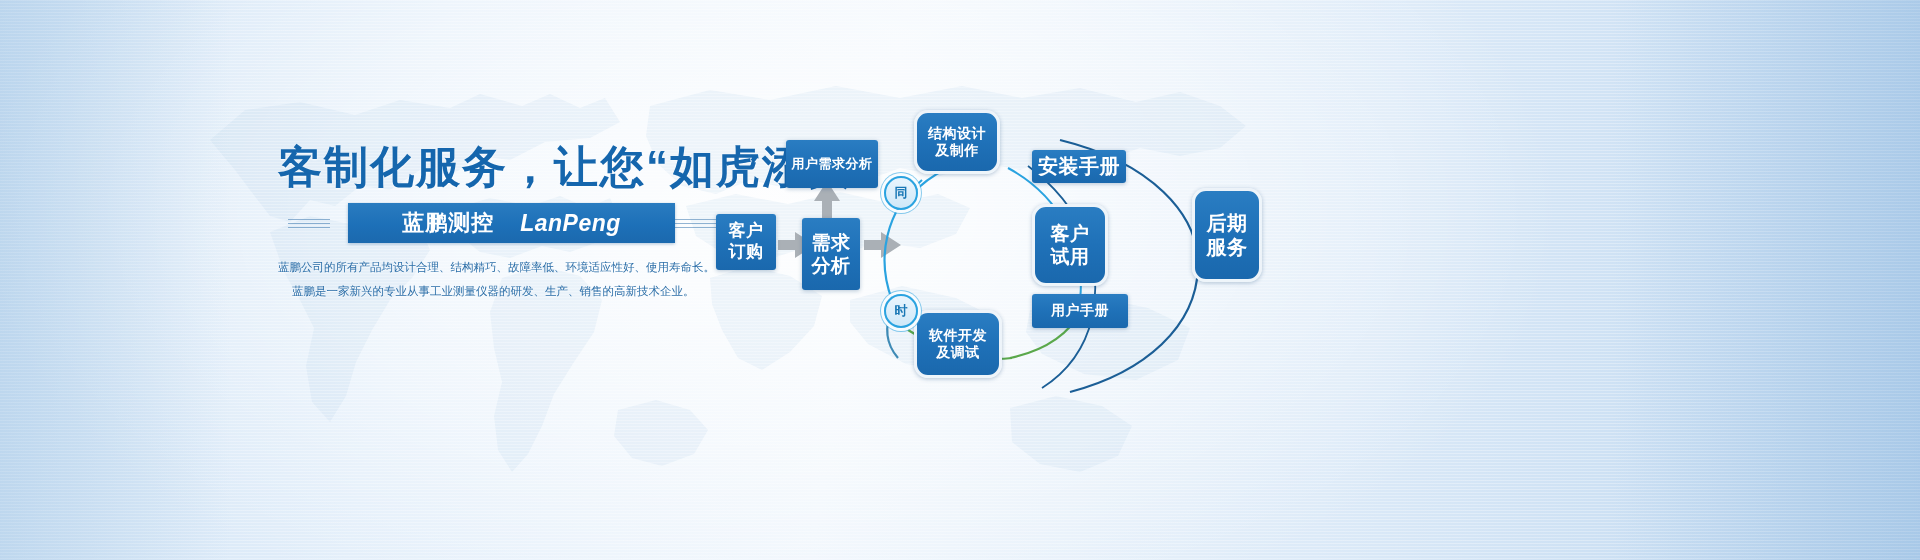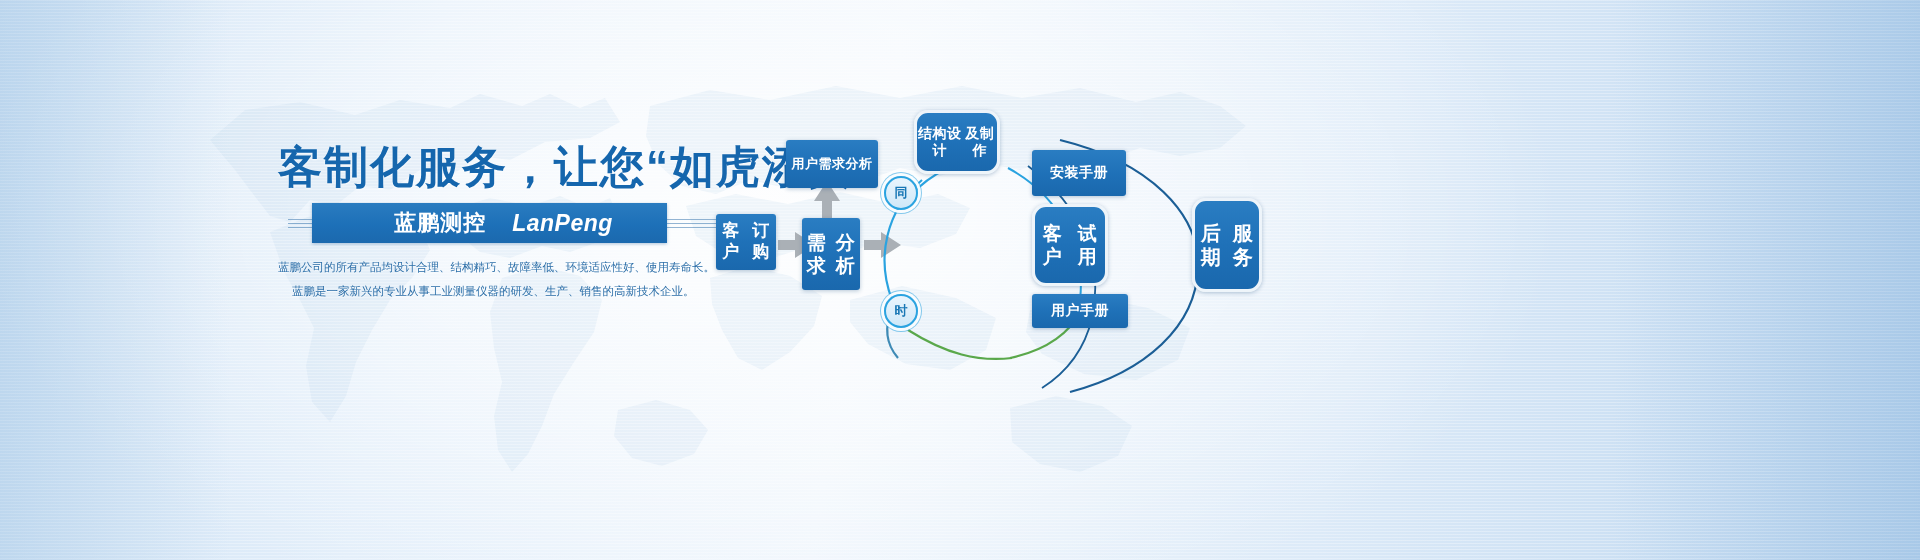--- a/index.html
+++ b/index.html
@@ -29,25 +29,24 @@
   #worldmap{position:absolute;left:150px;top:10px;width:1150px;height:520px;opacity:.30;}
 
   
   #headline{
     position:absolute;left:278px;top:138px;
     font-size:44px;font-weight:bold;letter-spacing:2px;
     color:#1566ad;white-space:nowrap;
     text-shadow:0 1px 2px rgba(255,255,255,.85);
   }
   #bluebar{
-    position:absolute;left:312px;top:203px;width:327px;height:40px;
+    position:absolute;left:348px;top:203px;width:327px;height:40px;
     background:linear-gradient(180deg,#2a7cc0 0%,#1d70b8 55%,#1b69ae 100%);
     display:flex;align-items:center;justify-content:center;gap:26px;
     box-shadow:0 1px 3px rgba(30,90,150,.35);
-    padding-left:28px;
   }
   #bluebar span{color:#ffffff;font-size:22px;font-weight:bold;letter-spacing:1px;white-space:nowrap;}
   #bluebar .en{font-size:23px;letter-spacing:.5px;font-style:italic;}
   .bar-rule{position:absolute;height:8px;top:219px;}
   .bar-rule i{display:block;height:1px;background:rgba(60,120,175,.55);margin-bottom:3px;}
   #rule-left{left:288px;width:42px;}
   #rule-right{left:655px;width:62px;}
 
   #para{
     position:absolute;left:278px;top:255px;width:402px;
@@ -55,21 +54,21 @@
     text-shadow:0 1px 1px rgba(255,255,255,.8);
   }
   #para div{white-space:nowrap;}
   #para .l2{margin-left:14px;}
 
   
   #flow{position:absolute;left:0;top:0;width:1920px;height:560px;}
   .node{
     position:absolute;box-sizing:border-box;
     background:linear-gradient(180deg,#2a7dc2 0%,#1f71b8 50%,#1a68ad 100%);
-    color:#fff;display:flex;align-items:center;justify-content:center;
+    color:#fff;display:flex;flex-direction:column;align-items:center;justify-content:center;
     text-align:center;font-weight:bold;letter-spacing:.5px;
     box-shadow:0 1px 4px rgba(20,70,120,.30);
   }
   .node.rounded{border-radius:14px;border:3px solid rgba(255,255,255,.92);}
   .node.plain{border-radius:3px;}
   .node span{display:block;line-height:1.22;}
 
   
   .badge{
     position:absolute;width:30px;height:30px;border-radius:50%;
@@ -163,35 +162,39 @@
     <div class="node plain" style="left:802px;top:218px;width:58px;height:72px;font-size:19px;align-items:center;">
       <span>需求</span>
       <span>分析</span>
     </div>
 
     <div class="node rounded" style="left:914px;top:110px;width:86px;height:64px;font-size:14px;">
       <span>结构设计</span>
       <span>及制作</span>
     </div>
 
-
-    <div class="node plain" style="left:1032px;top:150px;width:94px;height:46px;font-size:14px;">
+    <div class="node rounded" style="left:914px;top:310px;width:88px;height:68px;font-size:14px;">
+      <span>软件开发</span>
+      <span>及调试</span>
+    </div>
+
+    <div class="node plain" style="left:1032px;top:150px;width:94px;height:33px;font-size:20px;">
       <span>安装手册</span>
     </div>
 
     <div class="node plain" style="left:1032px;top:294px;width:96px;height:34px;font-size:14px;">
       <span>用户手册</span>
     </div>
 
     <div class="node rounded" style="left:1032px;top:204px;width:76px;height:82px;font-size:19px;">
       <span>客户</span>
       <span>试用</span>
     </div>
 
-    <div class="node rounded" style="left:1192px;top:198px;width:70px;height:94px;font-size:20px;">
+    <div class="node rounded" style="left:1192px;top:188px;width:70px;height:94px;font-size:20px;">
       <span>后期</span>
       <span>服务</span>
     </div>
 
     <div class="badge" style="left:884px;top:176px;">
       <span>同</span>
     </div>
     <div class="badge" style="left:884px;top:294px;">
       <span>时</span>
     </div>

